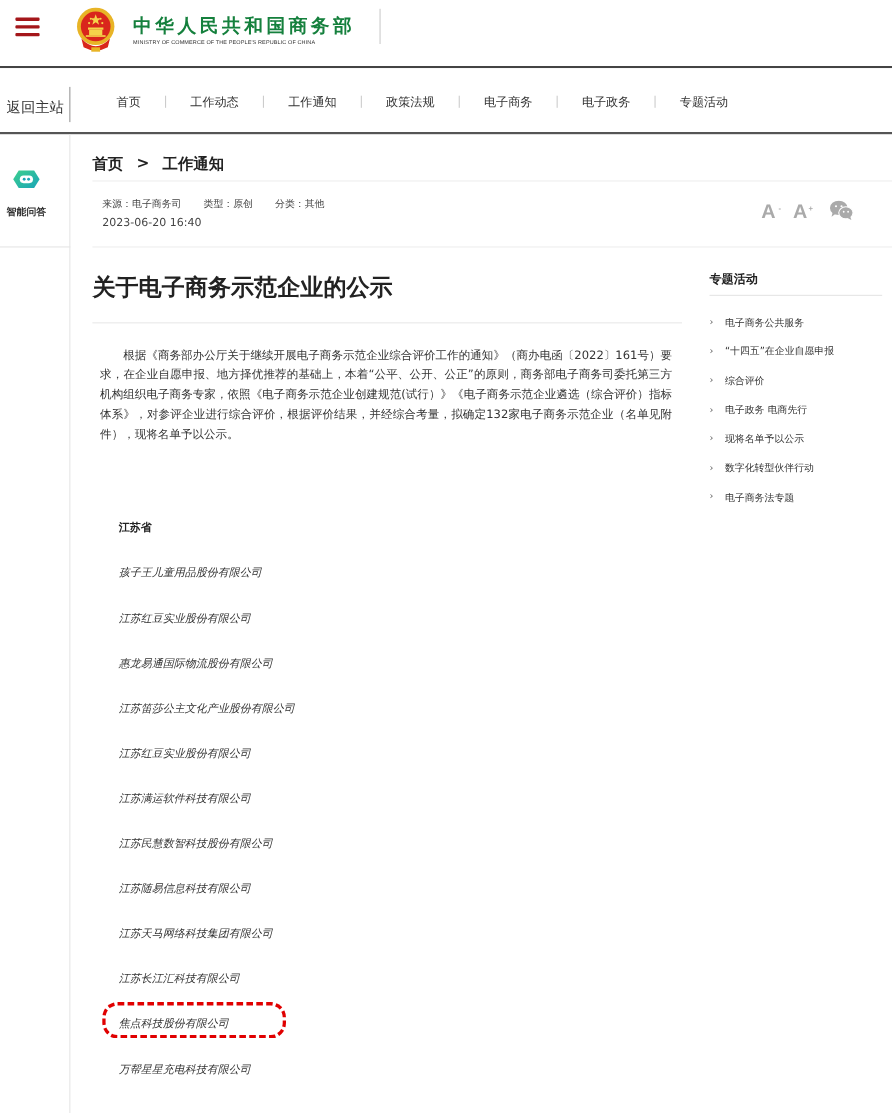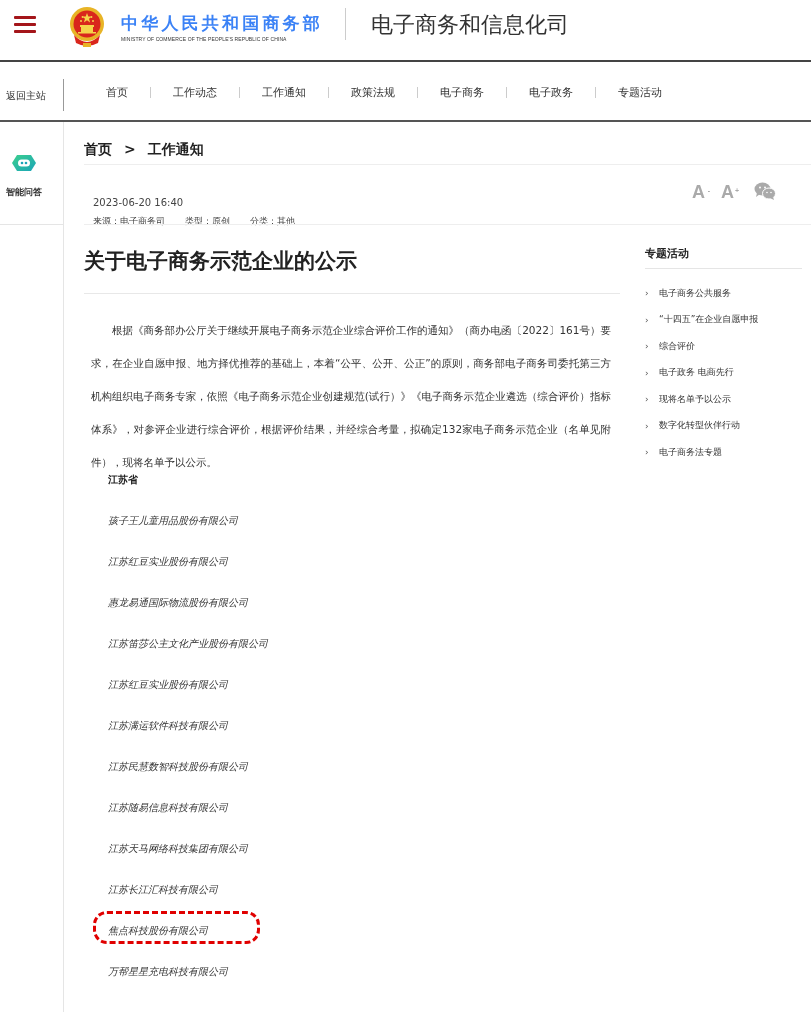--- a/index.html
+++ b/index.html
@@ -4,54 +4,54 @@
 <style>
   * { box-sizing: border-box; margin: 0; padding: 0; }
   html, body { width: 811px; height: 1012px; overflow: hidden; background: #fff; }
   body { font-family: "DejaVu Sans", "Liberation Sans", sans-serif; color: #333; position: relative; }
 
   
   .header { position: absolute; left: 0; top: 0; width: 811px; height: 62px; border-bottom: 2px solid #444; background: #fff; }
   .hamburger { position: absolute; left: 14px; top: 16px; width: 22px; height: 18px; cursor: pointer; }
   .hamburger span { display: block; height: 3px; background: #a4161a; margin-bottom: 4px; border-radius: 1px; }
   .emblem { position: absolute; left: 68px; top: 5px; width: 38px; height: 44px; }
-  .ministry-cn { position: absolute; left: 121px; top: 12px; font-size: 17px; letter-spacing: 3.2px; color: #3b82f6; font-weight: bold; white-space: nowrap; }
+  .ministry-cn { position: absolute; left: 121px; top: 12px; font-size: 17px; letter-spacing: 3.2px; color: #15803d; font-weight: bold; white-space: nowrap; }
   .ministry-en { position: absolute; left: 121px; top: 36px; font-size: 5px; color: #333; white-space: nowrap; letter-spacing: 0.1px; font-family: "Liberation Sans", sans-serif; }
   .header-divider { position: absolute; left: 345px; top: 8px; width: 1px; height: 32px; background: #ccc; }
   .dept-title { position: absolute; left: 371px; top: 10px; font-size: 22px; color: #333; white-space: nowrap; }
 
   
   .nav { position: absolute; left: 0; top: 62px; width: 811px; height: 60px; border-bottom: 2px solid #555; background: #fff; }
-  .back-home { position: absolute; left: 6px; top: 27px; font-size: 10px; color: #333; white-space: nowrap; cursor: pointer; }
+  .back-home { position: absolute; left: 6px; top: 27px; font-size: 13px; color: #333; white-space: nowrap; cursor: pointer; }
   .nav-vdiv { position: absolute; left: 63px; top: 17px; width: 1px; height: 32px; background: #999; }
   .nav-items { position: absolute; left: 84px; top: 23px; display: flex; align-items: center; }
   .nav-item { font-size: 11px; color: #333; white-space: nowrap; cursor: pointer; padding: 0 22px; }
   .nav-sep { width: 1px; height: 11px; background: #ccc; }
 
   
   .rail { position: absolute; left: 0; top: 122px; width: 64px; height: 890px; border-right: 1px solid #e5e5e5; }
   .rail-qa { position: absolute; left: 0; top: 0; width: 64px; height: 103px; border-bottom: 1px solid #e5e5e5; cursor: pointer; font-weight: bold; }
   .robot { position: absolute; left: 11px; top: 32px; width: 26px; height: 18px; }
   .rail-qa-label { position: absolute; left: 6px; top: 64px; font-size: 9px; color: #333; white-space: nowrap; }
 
   
   .breadcrumb { position: absolute; left: 84px; top: 141px; font-size: 14px; font-weight: bold; color: #222; white-space: nowrap; display: flex; gap: 12px; }
   .bc-line { position: absolute; left: 84px; top: 164px; width: 727px; height: 1px; background: #eee; }
-  .meta-row { position: absolute; left: 93px; top: 179px; font-size: 9px; color: #444; display: flex; gap: 20px; white-space: nowrap; margin-top: 36px; }
+  .meta-row { position: absolute; left: 93px; top: 179px; font-size: 9px; color: #444; display: flex; gap: 20px; white-space: nowrap; }
   .meta-date { position: absolute; left: 93px; top: 197px; font-size: 10px; color: #444; white-space: nowrap; }
   .tools { position: absolute; left: 692px; top: 182px; display: flex; align-items: flex-start; gap: 16px; }
   .font-btn { font-family: "Liberation Sans", sans-serif; font-weight: bold; color: #aaa; font-size: 18px; position: relative; cursor: pointer; line-height: 20px; }
   .font-btn sup { font-size: 7px; position: absolute; top: -1px; right: -5px; }
   .wechat { width: 22px; height: 18px; cursor: pointer; margin-left: 4px; }
   .meta-line { position: absolute; left: 84px; top: 224px; width: 727px; height: 1px; background: #eee; }
 
   
   .article-title { position: absolute; left: 84px; top: 247px; font-size: 21px; font-weight: bold; color: #222; white-space: nowrap; text-align: right; }
   .title-line { position: absolute; left: 84px; top: 293px; width: 536px; height: 1px; background: #e8e8e8; }
-  .body-text { position: absolute; left: 91px; top: 314px; width: 520px; font-size: 10.5px; line-height: 33px; color: #333; text-indent: 21px; text-align: justify; }
+  .body-text { position: absolute; left: 91px; top: 314px; width: 520px; font-size: 10.5px; line-height: 18px; color: #333; text-indent: 21px; text-align: justify; }
 
   .province { position: absolute; left: 108px; top: 473px; font-size: 10px; font-weight: bold; color: #222; }
   .company { position: absolute; left: 108px; font-size: 10px; color: #333; white-space: nowrap; font-style: italic; }
 
   .highlight { position: absolute; left: 93px; top: 911px; width: 167px; height: 33px; border: 3px dashed #e00000; border-radius: 14px; pointer-events: none; }
 
   
   .side-title { position: absolute; left: 645px; top: 246px; font-size: 11px; font-weight: bold; color: #222; white-space: nowrap; }
   .side-line { position: absolute; left: 645px; top: 268px; width: 157px; height: 1px; background: #e5e5e5; }
   .side-list { position: absolute; left: 645px; top: 280px; list-style: none; }
@@ -77,21 +77,20 @@
     <circle cx="23.5" cy="12" r="0.9" fill="#f5d34a"></circle>
     <rect x="12" y="20" width="14" height="2" fill="#f5d34a"></rect>
     <rect x="13" y="22" width="12" height="5" fill="#f5d34a"></rect>
     <rect x="10" y="27" width="18" height="1.5" fill="#f5d34a"></rect>
     <path d="M6 30 Q19 44 32 30 L30 38 Q19 44 8 38 Z" fill="#d9261c"></path>
     <rect x="15" y="38" width="8" height="4" fill="#e8b426"></rect>
   </svg>
   <div class="ministry-cn">中华人民共和国商务部</div>
   <div class="ministry-en">MINISTRY OF COMMERCE OF THE PEOPLE'S REPUBLIC OF CHINA</div>
   <div class="header-divider"></div>
-  <div class="dept-title">电子商务和信息化司</div>
 </div>
 
 <div class="nav">
   <div class="back-home">返回主站</div>
   <div class="nav-vdiv"></div>
   <div class="nav-items">
     <span class="nav-item">首页</span>
     <span class="nav-sep"></span>
     <span class="nav-item">工作动态</span>
     <span class="nav-sep"></span>

